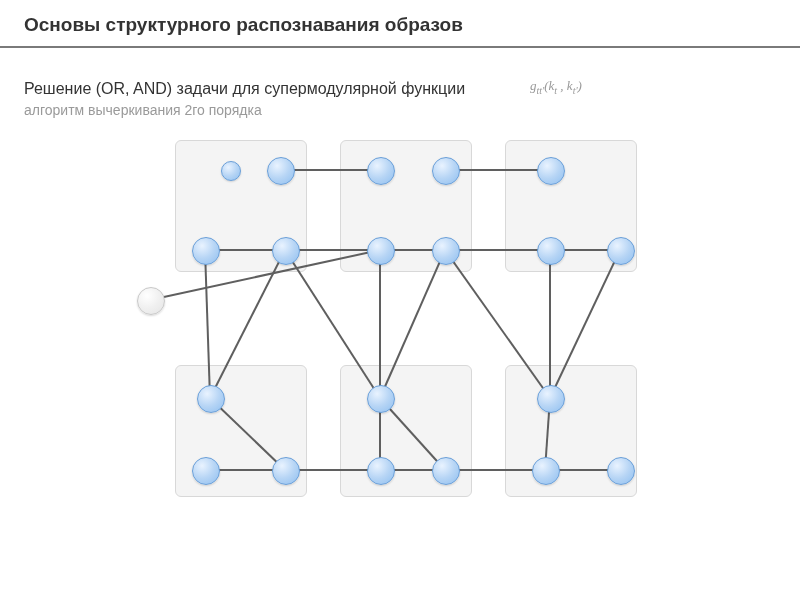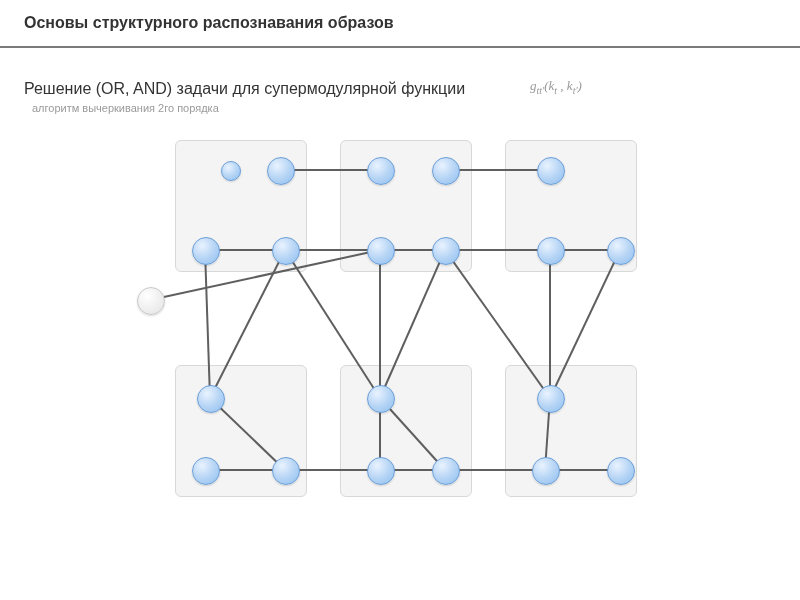--- a/index.html
+++ b/index.html
@@ -9,21 +9,21 @@
     height: 600px;
     background: #ffffff;
     font-family: Arial, Helvetica, sans-serif;
     color: #333;
     overflow: hidden;
   }
   .page-title {
     position: absolute;
     top: 14px;
     left: 24px;
-    font-size: 16px;
+    font-size: 19px;
     font-weight: bold;
     color: #333;
   }
   .title-underline {
     position: absolute;
     top: 46px;
     left: 0;
     width: 800px;
     height: 2px;
     background: #7a7a7a;
@@ -42,22 +42,22 @@
     left: 530px;
     font-size: 13px;
     color: #999;
     font-style: italic;
     font-family: "Times New Roman", serif;
   }
   .formula sub { font-size: 10px; }
   .subtitle {
     position: absolute;
     top: 102px;
-    left: 32px;
-    font-size: 11px;
+    left: 24px;
+    font-size: 14px;
     color: #9a9a9a;
   }
   .diagram {
     position: absolute;
     top: 130px;
     left: 100px;
     width: 600px;
     height: 450px;
   }
   .box {

